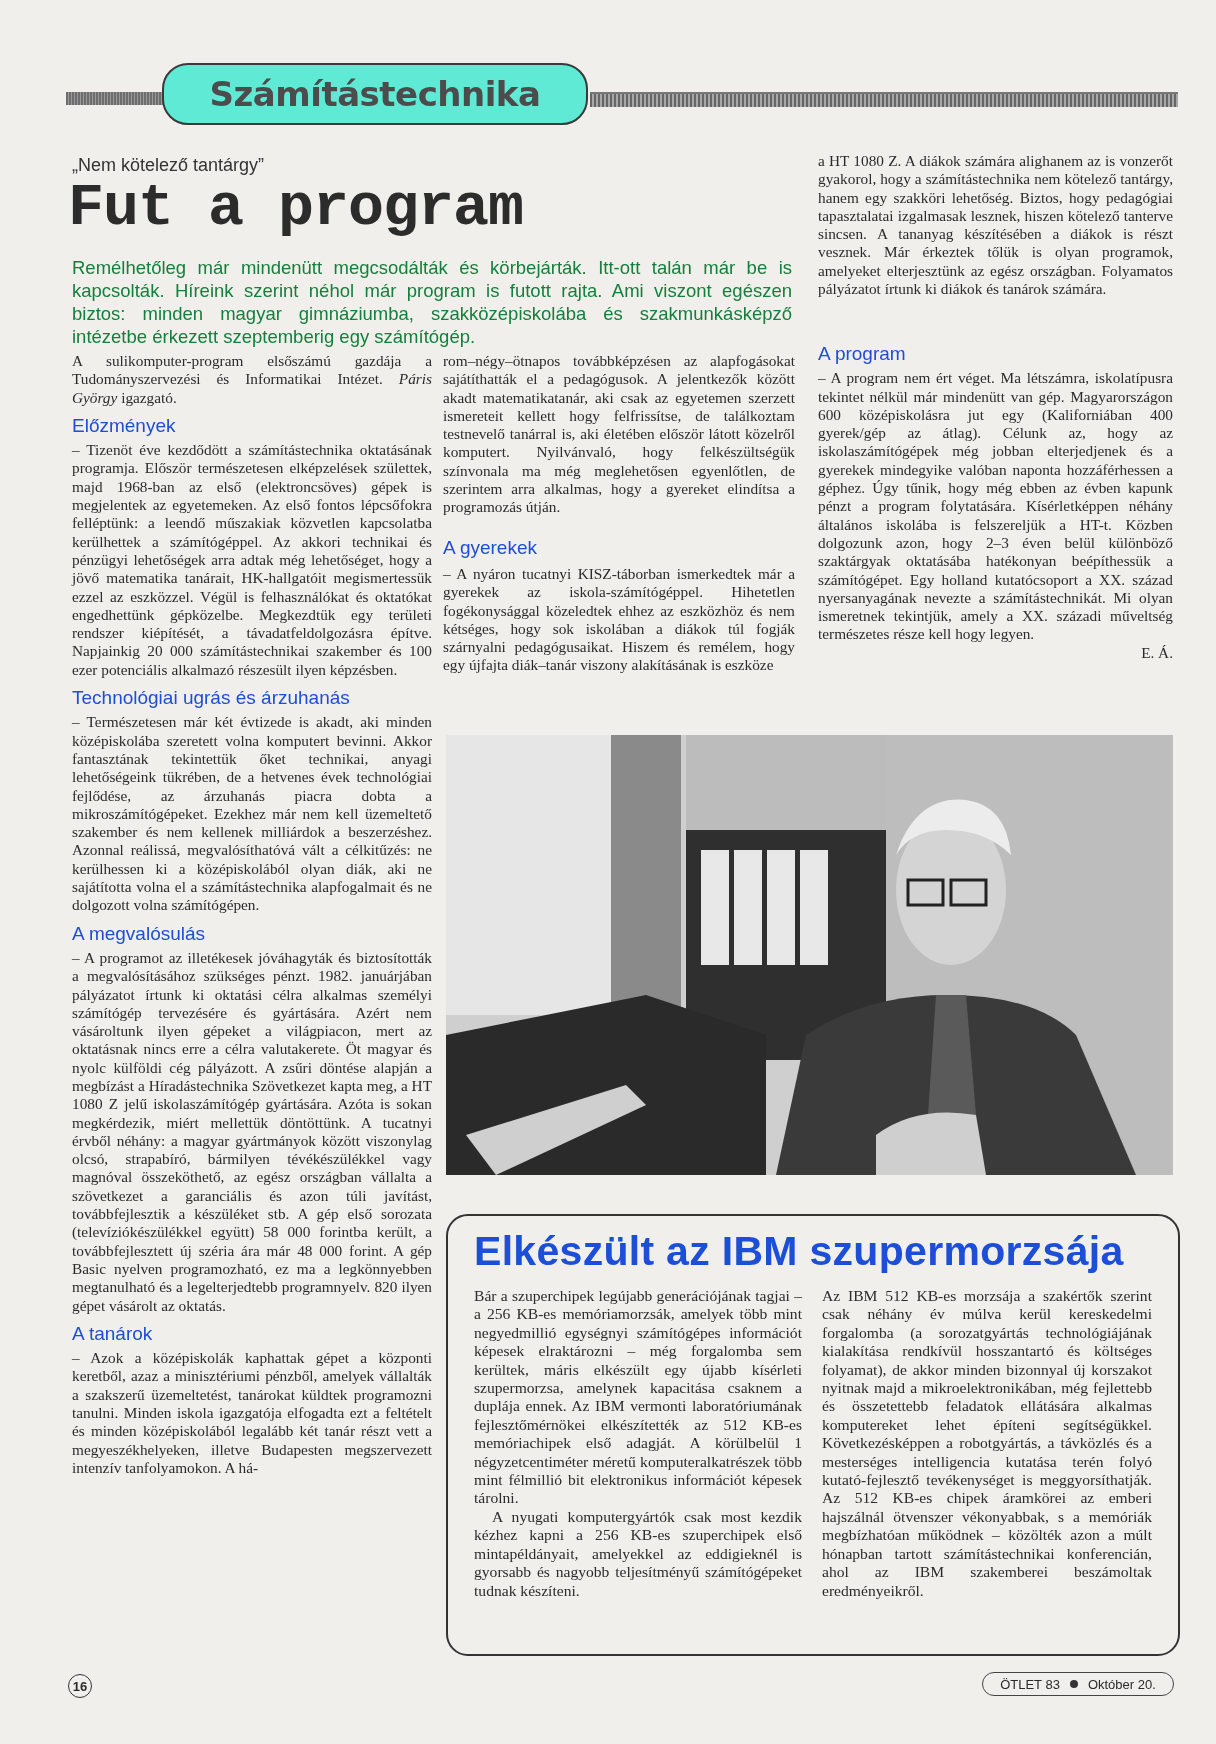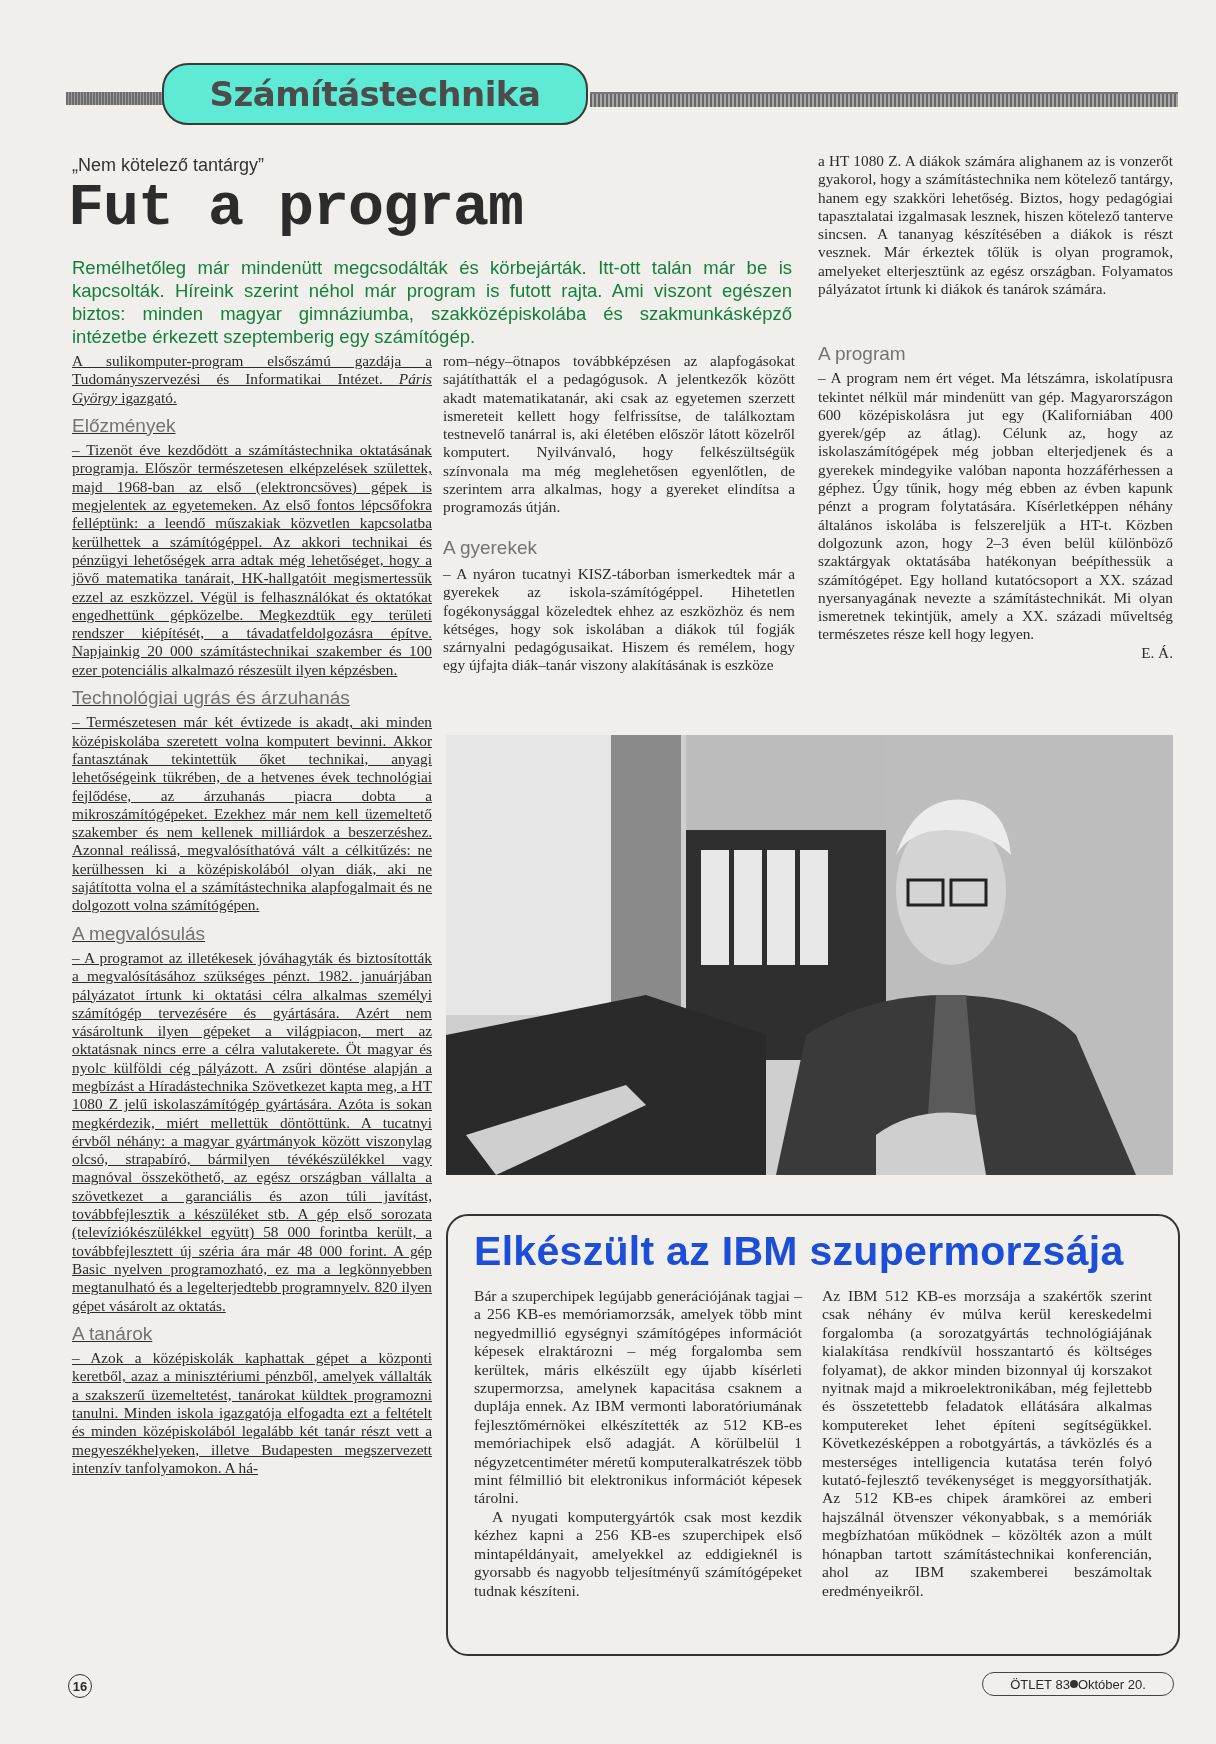--- a/index.html
+++ b/index.html
@@ -44,26 +44,26 @@
   .lead {
     left: 72px; top: 256px; width: 720px;
     font-family: "Liberation Sans", sans-serif; font-size: 18.5px;
     line-height: 23px; text-align: justify; color: #15803d;
   }
 
   .col { font-size: 15.3px; line-height: 18.3px; text-align: justify; color: #2b2b2b; }
   .col p { margin: 0; }
   .subhead {
     font-family: "Liberation Sans", sans-serif; font-size: 19px;
-    color: #737373; margin: 10px 0 6px 0;
+    color: #1d4ed8; margin: 10px 0 6px 0;
   }
   .intro { margin-bottom: 6px; }
   .intro i { font-style: italic; }
 
-  .col1 { left: 72px; top: 352px; width: 360px; text-decoration: underline; }
+  .col1 { left: 72px; top: 352px; width: 360px; }
   .col2 { left: 443px; top: 352px; width: 352px; }
   .col3a { left: 818px; top: 152px; width: 355px; }
   .col3b { left: 818px; top: 345px; width: 355px; }
   .signature { text-align: right; margin-top: 2px; }
 
   .photo {
     left: 446px; top: 735px; width: 727px; height: 440px;
     background:
       linear-gradient(90deg, transparent 0 330px, #222 330px 345px, transparent 345px),
       linear-gradient(180deg, #d8d8d8 0 20%, #bdbdbd 20% 55%, #3b3b3b 55% 100%);
@@ -86,21 +86,21 @@
 
   .page-num {
     left: 68px; top: 1674px; width: 22px; height: 22px; border: 1.5px solid #333;
     border-radius: 50%; font-family: "Liberation Sans", sans-serif;
     font-size: 13px; font-weight: bold; display: flex; align-items: center; justify-content: center;
   }
   .issue-pill {
     left: 982px; top: 1672px; width: 190px; height: 22px;
     border: 1.5px solid #444; border-radius: 14px;
     font-family: "Liberation Sans", sans-serif; font-size: 13px;
-    display: flex; align-items: center; justify-content: center; gap: 0;
+    display: flex; align-items: center; justify-content: center; gap: 10px;
   }
   .dot { width: 8px; height: 8px; background: #333; border-radius: 50%; display: inline-block; }
 </style>
 </head>
 <body>
 
 <div class="band-left"></div>
 <div class="band-right"></div>
 <div class="section-pill">
   <span class="section-title">Számítástechnika</span>

